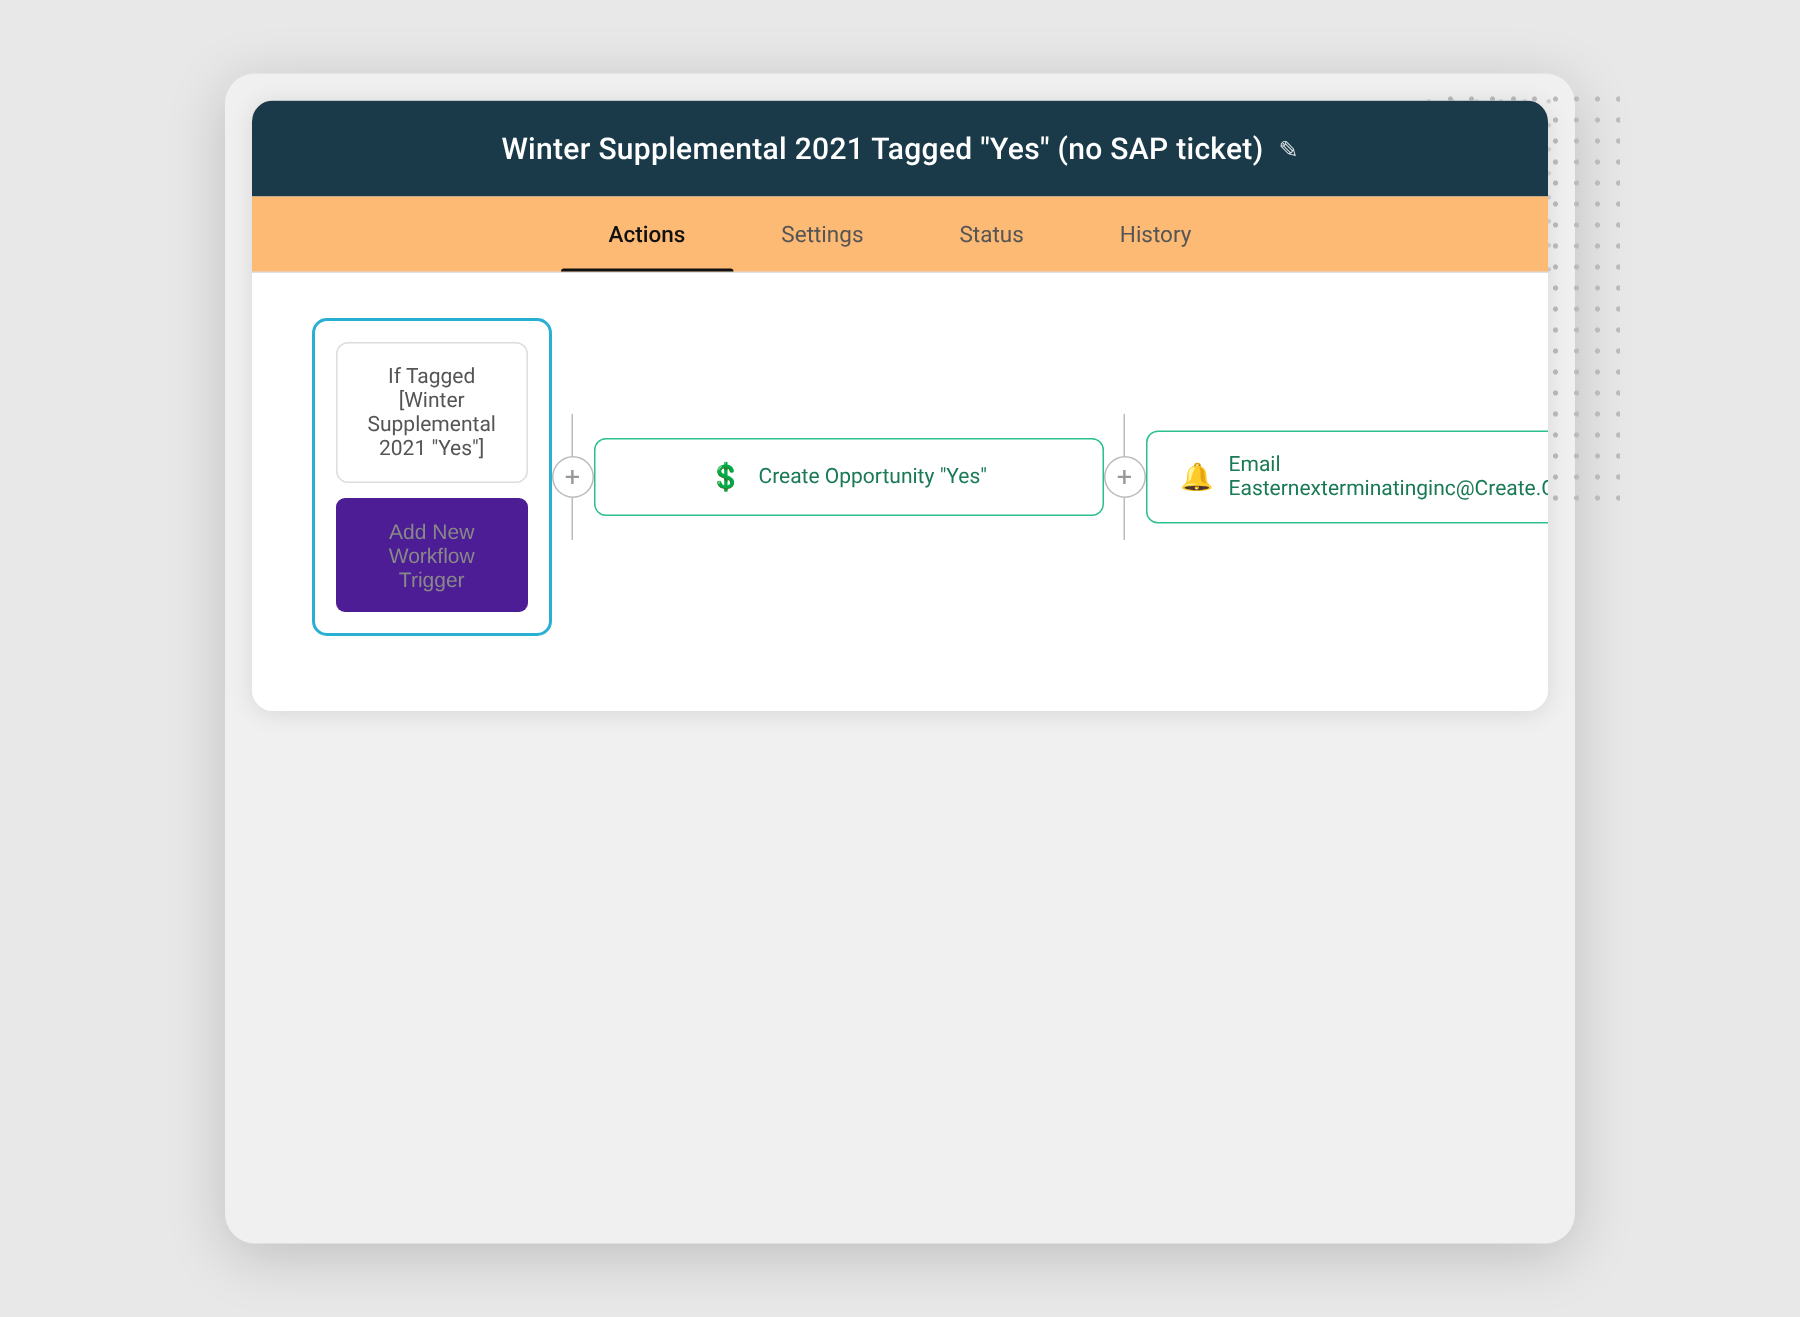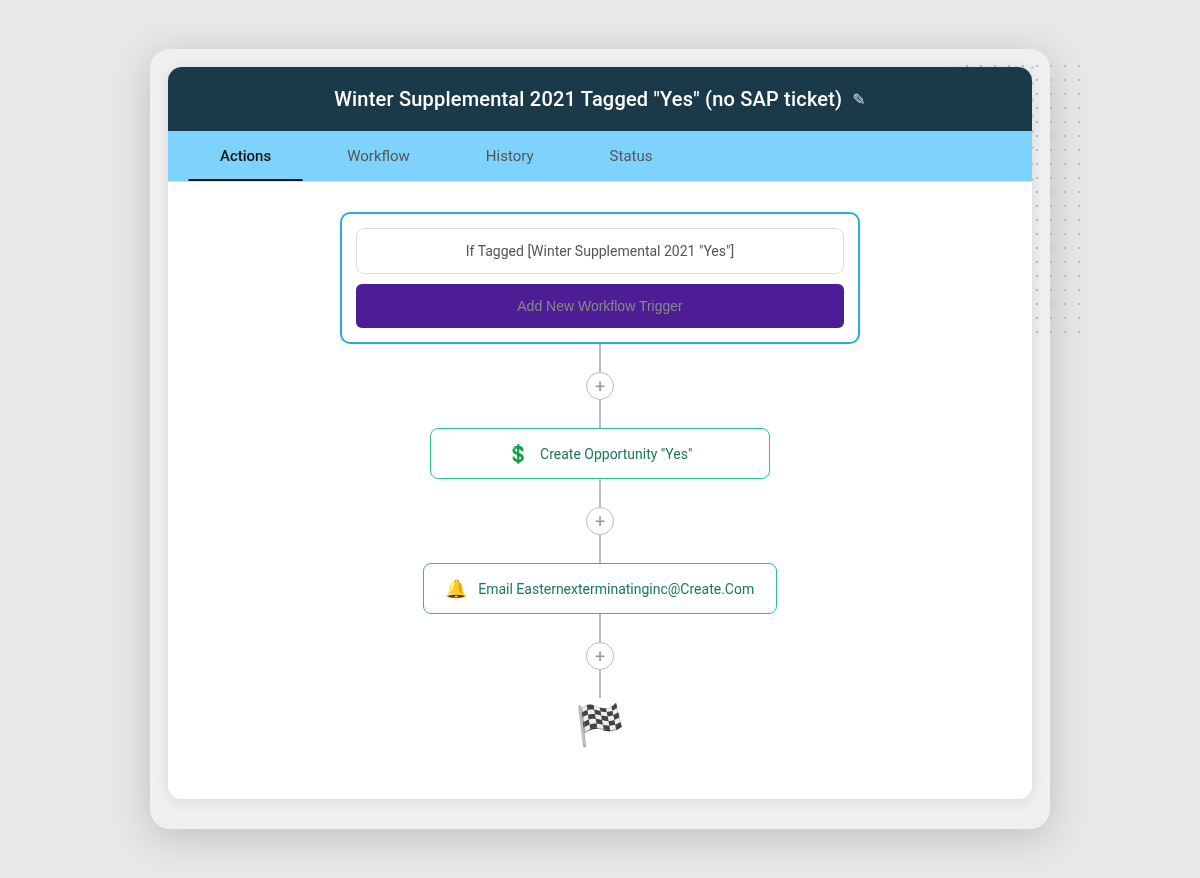--- a/index.html
+++ b/index.html
@@ -63,23 +63,24 @@
     }
 
     .edit-icon {
       cursor: pointer;
       font-size: 16px;
       opacity: 0.85;
     }
 
     .tabs {
       display: flex;
-      gap: 12px;
+      justify-content: center;
+      gap: 0;
       border-bottom: 1px solid #e0e0e0;
-      background: #7dd3fc;
+      background: #fdba74;
       padding: 0 20px;
     }
 
     .tab {
       padding: 16px 32px;
       font-size: 15px;
       color: #555;
       cursor: pointer;
       position: relative;
       font-weight: 400;
@@ -98,21 +99,21 @@
       right: 0;
       height: 2.5px;
       background: #111;
       border-radius: 2px 2px 0 0;
     }
 
     .card-body {
       background: #fff;
       padding: 30px 40px 50px;
       display: flex;
-      flex-direction: column;
+      flex-direction: row;
       align-items: center;
     }
 
     
     .trigger-box {
       border: 2.5px solid #29afd4;
       border-radius: 10px;
       width: 520px;
       background: #fff;
       padding: 14px;
@@ -272,23 +273,23 @@
 
   <div class="card">
 
     <div class="card-header">
       <span class="card-title">Winter Supplemental 2021 Tagged "Yes" (no SAP ticket)</span>
       <span class="edit-icon">✎</span>
     </div>
 
     <div class="tabs">
       <div class="tab active">Actions</div>
-      <div class="tab">Workflow</div>
+      <div class="tab">Settings</div>
+      <div class="tab">Status</div>
       <div class="tab">History</div>
-      <div class="tab">Status</div>
     </div>
 
     <div class="card-body">
 
       <div class="trigger-box">
         <div class="trigger-condition">If Tagged [Winter Supplemental 2021 "Yes"]</div>
         <button class="add-trigger-btn">Add New Workflow Trigger</button>
       </div>
 
       <div class="connector">

